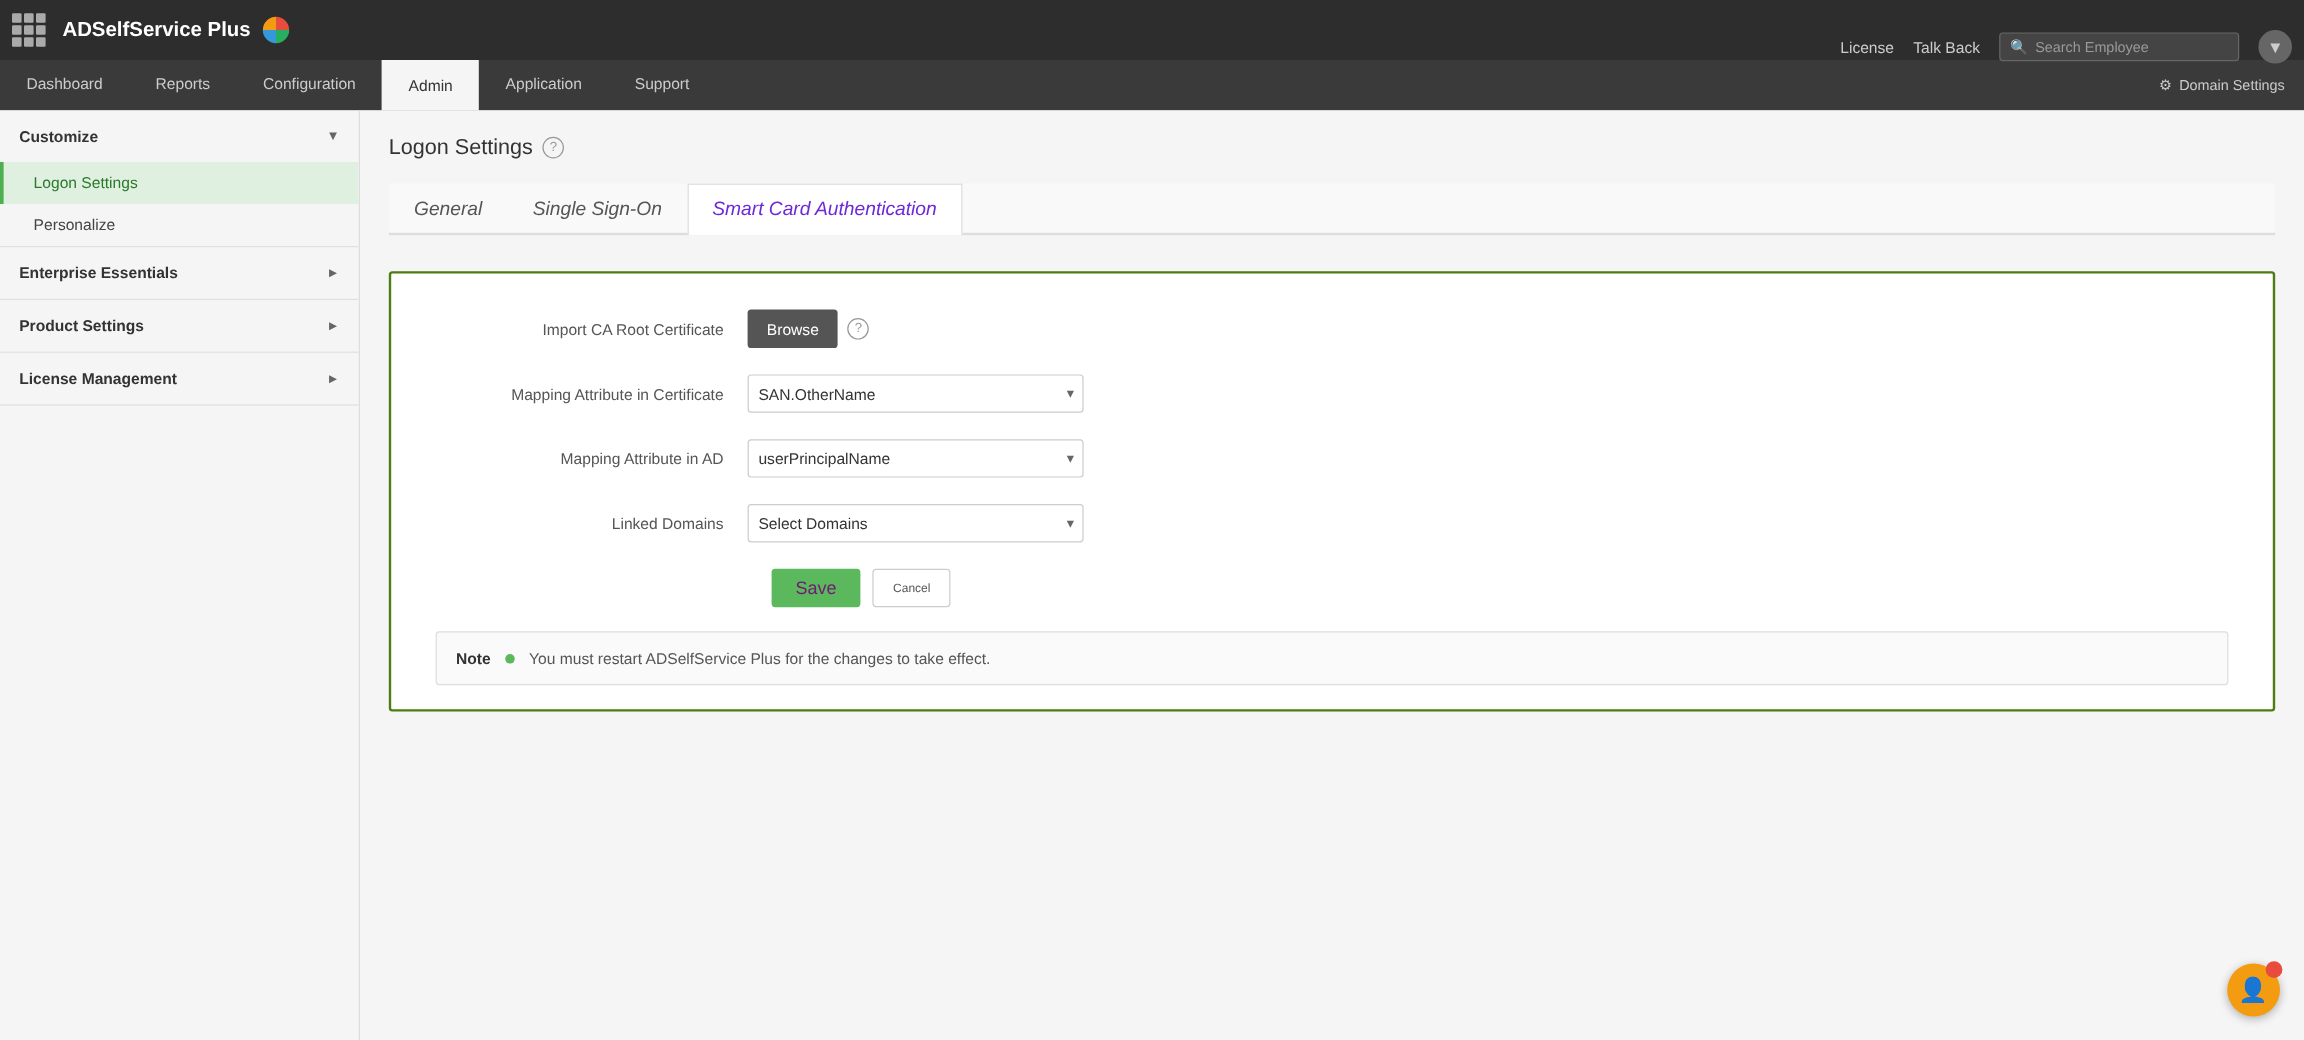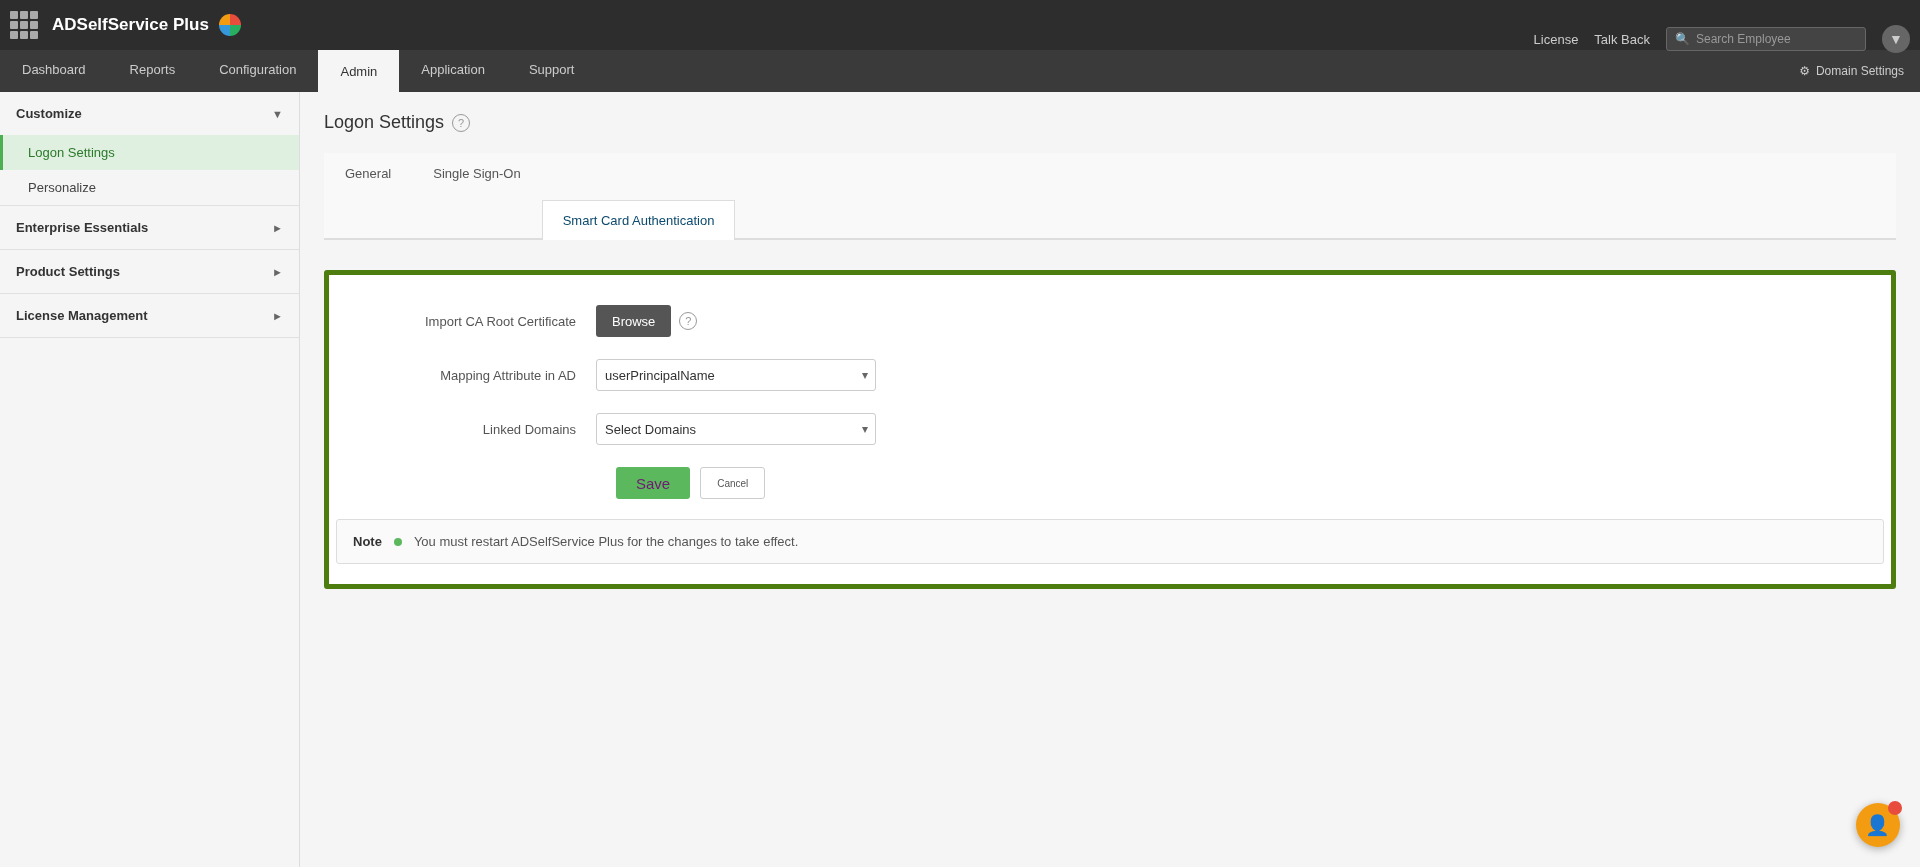--- a/index.html
+++ b/index.html
@@ -187,42 +187,42 @@
 
     
     .tab-bar {
       display: flex;
       border-bottom: 2px solid #ddd;
       margin-bottom: 30px;
       background: #f9f9f9;
     }
     .tab {
       padding: 12px 20px;
-      font-size: 13px;
+      font-size: 16px;
       color: #555;
       cursor: pointer;
       border: 1px solid transparent;
       border-bottom: none;
       margin-bottom: -2px;
+      font-style: italic;
     }
     .tab.active {
       background: white;
-      color: #0c4a6e;
+      color: #6d28d9;
       border-color: #ddd;
       border-bottom-color: white;
       font-weight: 500;
-      margin-top: 47px;
     }
 
     
     .form-card {
       background: white;
-      border: 5px solid #4d7c0f;
-      border-radius: 3px;
-      padding: 30px 7px 20px;
+      border: 2px solid #4d7c0f;
+      border-radius: 3px;
+      padding: 30px 37px 20px;
     }
     .form-row {
       display: flex;
       align-items: center;
       margin-bottom: 22px;
     }
     .form-label {
       width: 260px;
       text-align: right;
       padding-right: 20px;
@@ -457,20 +457,32 @@
     <div class="form-card">
 
       <div class="form-row">
         <div class="form-label">Import CA Root Certificate</div>
         <div class="form-control">
           <button class="btn-browse">Browse</button>
           <div class="help-icon">?</div>
         </div>
       </div>
 
+      <div class="form-row">
+        <div class="form-label">Mapping Attribute in Certificate</div>
+        <div class="form-control">
+          <div class="select-wrapper">
+            <select>
+              <option>SAN.OtherName</option>
+              <option>Subject</option>
+              <option>IssuerName</option>
+            </select>
+          </div>
+        </div>
+      </div>
 
       <div class="form-row">
         <div class="form-label">Mapping Attribute in AD</div>
         <div class="form-control">
           <div class="select-wrapper">
             <select>
               <option>userPrincipalName</option>
               <option>sAMAccountName</option>
               <option>mail</option>
             </select>

